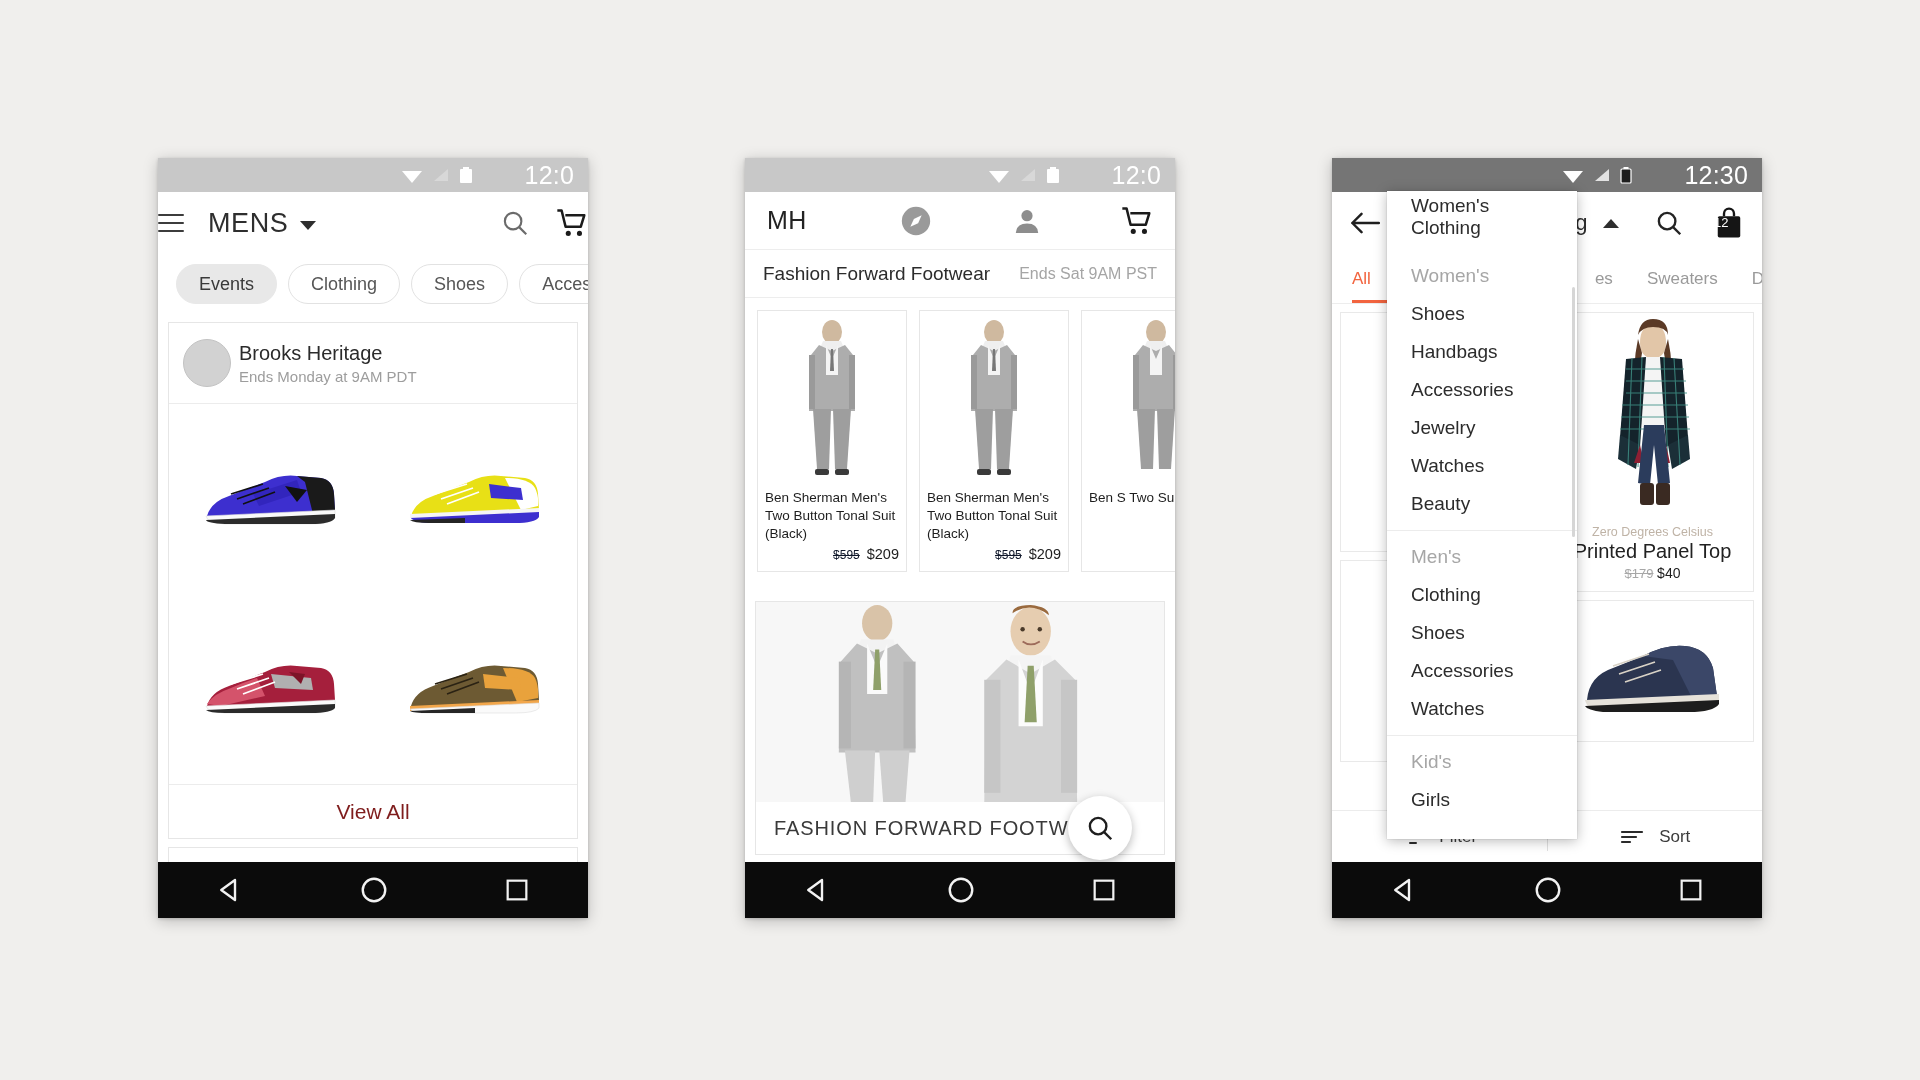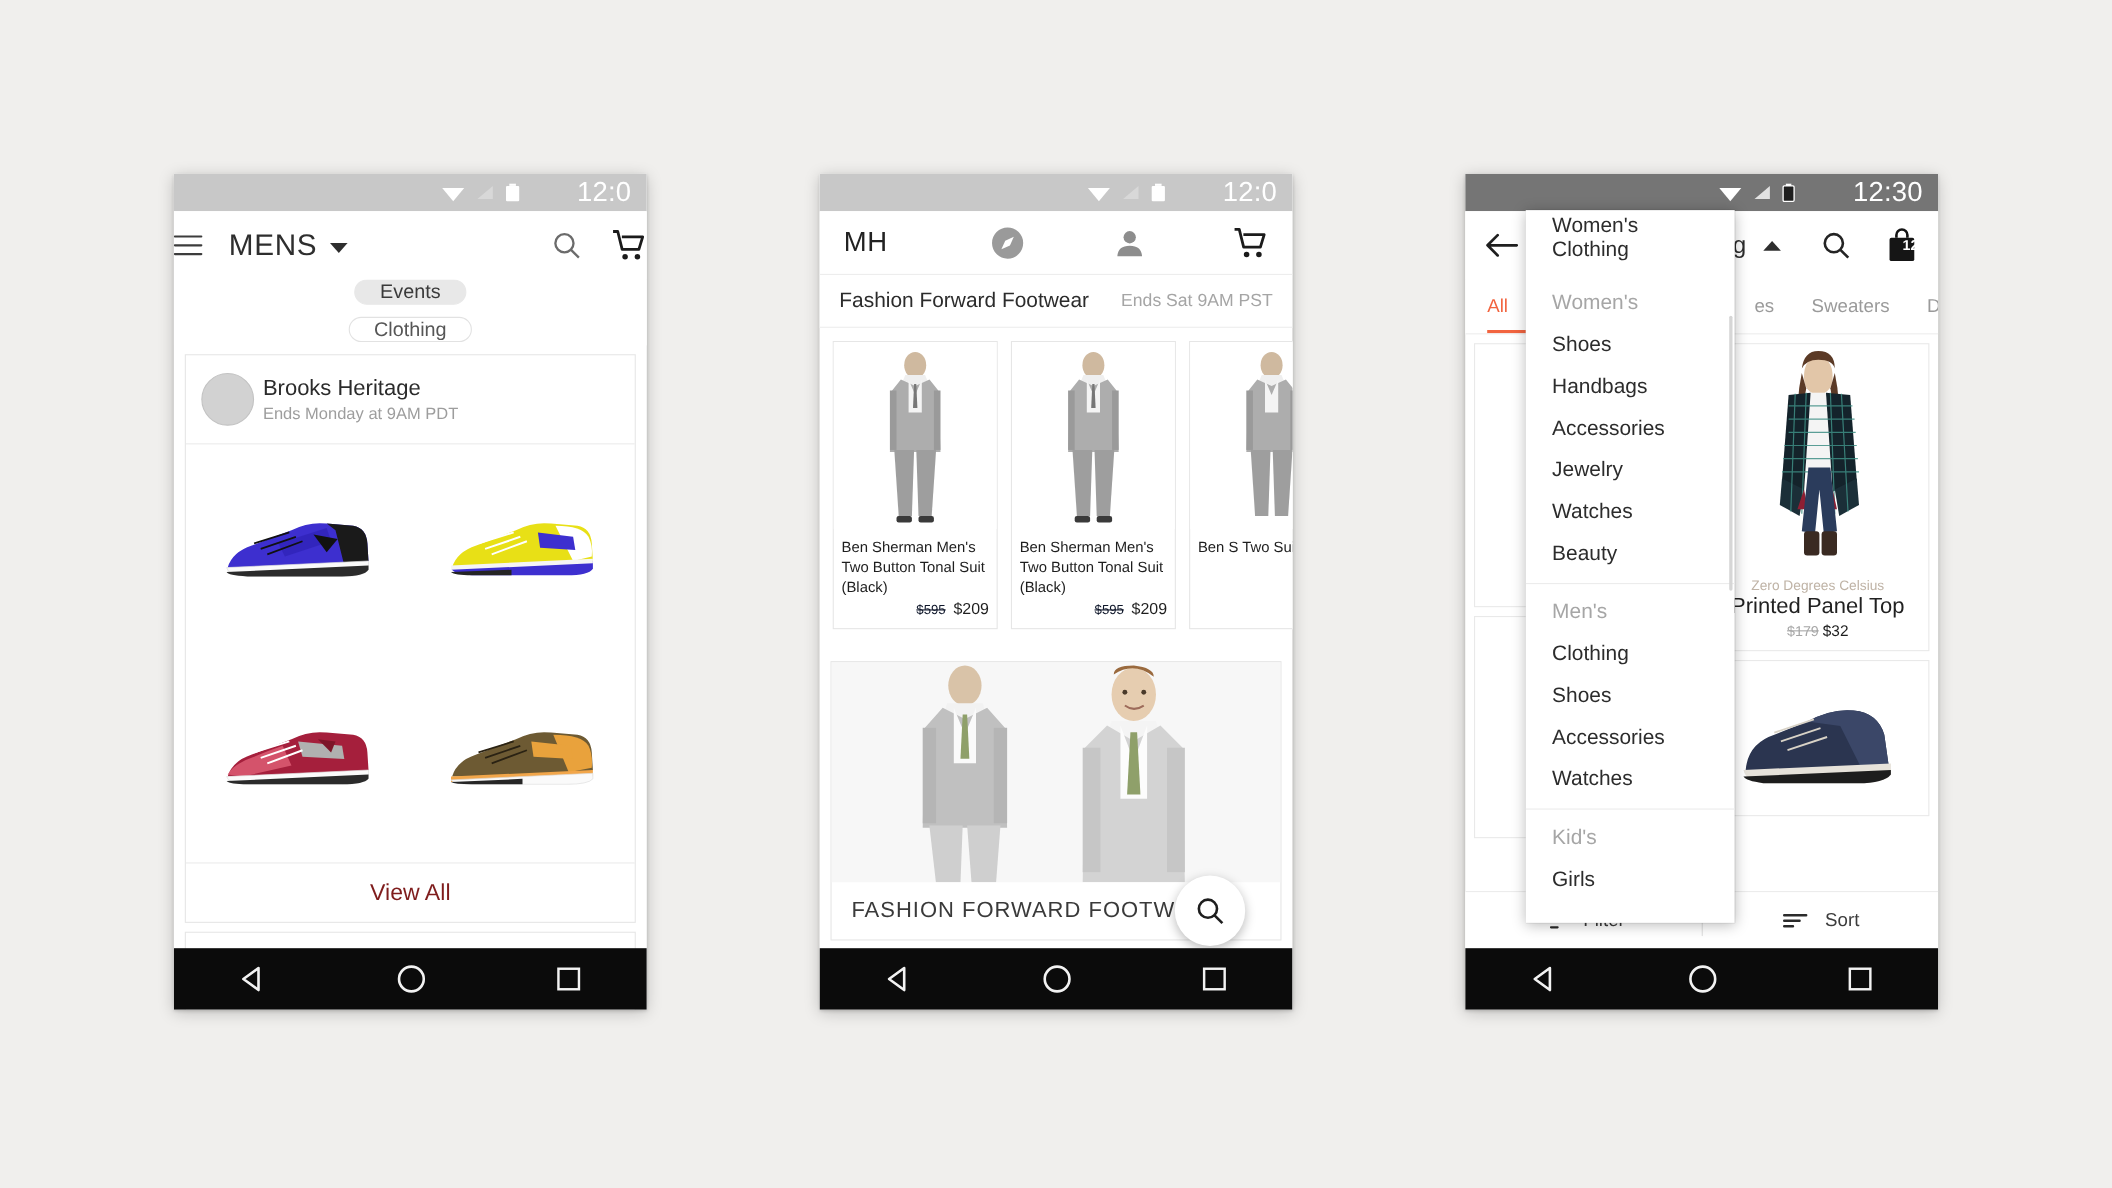--- a/index.html
+++ b/index.html
@@ -47,21 +47,21 @@
   .caret-down {
     width:0;height:0;border-left:8px solid transparent;border-right:8px solid transparent;
     border-top:9px solid #2e2e2e; margin-left:12px; margin-top:4px;
   }
   .caret-up {
     width:0;height:0;border-left:8px solid transparent;border-right:8px solid transparent;
     border-bottom:9px solid #2e2e2e;
   }
   .spacer { flex: 1; }
 
-  .chips { height: 60px; background:#fff; display:flex; align-items:center; gap: 11px; padding: 0 18px; overflow:hidden;flex-direction:column; }
+  .chips { height: 60px; background:#fff; display:flex; align-items:center; gap: 11px; padding: 0 18px; overflow:hidden; }
   .chip {
     height: 40px; border-radius: 21px; border:1px solid #e2e2e2; background:#fff;
     display:flex; align-items:center; padding: 0 22px; color:#565656; font-size:18px; white-space:nowrap;
   }
   .chip.active { background:#e8e8e8; border-color:#e8e8e8; color:#3a3a3a; }
 
   .card { background:#fff; border:1px solid #e6e6e6; margin: 8px 10px 0 10px; }
   .evt-head { display:flex; align-items:center; gap:8px; padding:16px 14px; border-bottom:1px solid #ececec; }
   .evt-avatar { width:48px;height:48px;border-radius:50%;background:#d2d2d2; border:1px solid #c3c3c3; }
   .evt-name { font-size:20px; color:#2b2b2b; line-height:1.2; }
@@ -87,21 +87,21 @@
   .hero { position:relative; margin:12px 10px 0 10px; border:1px solid #e6e6e6; background:#fff; }
   .hero-img { height:200px; background:#f6f6f6; position:relative; overflow:hidden; }
   .hero-cap { height:52px; display:flex; align-items:center; padding:0 18px; font-size:20px; color:#3a3a3a; letter-spacing:.9px; }
   .fab { position:absolute; right:32px; bottom:-6px; width:64px;height:64px;border-radius:50%;
          background:#fff; box-shadow:0 3px 10px rgba(0,0,0,.28); display:flex;align-items:center;justify-content:center; }
 
   
   .p3-appbar { height:62px; background:#fff; display:flex; align-items:center; padding:0 18px; }
   .p3-title { font-size:22px; color:#2c2c2c; margin-left:30px; }
   .bag { position:relative; width:30px;height:34px; }
-  .bag-count { position:absolute; left:0; top:9px; width:100%; text-align:right; font-size:13px; color:#fff; font-weight:bold;}
+  .bag-count { position:absolute; left:0; top:9px; width:100%; text-align:left; font-size:13px; color:#fff; font-weight:normal;}
   .p3-tabs { height:50px; background:#fff; display:flex; align-items:center; gap:34px; padding:0 20px; overflow:hidden; border-bottom:1px solid #ededed; position:relative;}
   .p3-tab { font-size:17px; color:#9a9a9a; white-space:nowrap; height:100%; display:flex; align-items:center; }
   .p3-tab.active { color:#f2643f; }
   .p3-tab.active:after { content:""; position:absolute; left:20px; bottom:0; width:44px; height:3px; background:#f2643f; }
   .p3-grid { display:flex; gap:8px; padding:8px; }
   .p3-col { flex:1; display:flex; flex-direction:column; gap:8px; }
   .p3-card { border:1px solid #e9e9e9; background:#fff; }
   .p3-pimg { height:200px; display:flex; align-items:center; justify-content:center; overflow:hidden; }
   .p3-pinfo { padding:4px 6px 10px; text-align:center; }
   .p3-brand { font-size:12.5px; color:#bfb3a6; }
@@ -496,21 +496,21 @@
               <path d="M66 112 L86 112 L92 170 L80 172 L76 132 L72 172 L60 170 Z" fill="#2b3c5c"></path>
               <rect x="62" y="170" width="14" height="22" rx="3" fill="#3a2a22"></rect>
               <rect x="78" y="170" width="14" height="22" rx="3" fill="#3a2a22"></rect>
             </svg>
           </div>
           <div class="p3-pinfo">
             <div class="p3-brand">Zero Degrees Celsius</div>
             <div class="p3-pname">Printed Panel Top</div>
             <div class="p3-prices">
               <span class="p3-old">$179</span>
-              <span class="p3-new">$32</span>
+              <span class="p3-new">$40</span>
             </div>
           </div>
         </div>
         <div class="p3-card">
           <div class="p3-pimg" style="height:140px;">
             <svg width="160" height="110" viewBox="0 0 160 110">
               <path d="M14 84 Q16 60 40 52 L70 40 Q92 28 112 30 Q134 32 140 52 L144 80 L132 88 L24 92 Z" fill="#2b3550"></path>
               <path d="M70 40 Q92 28 112 30 Q134 32 140 52 L144 80 L120 84 L100 44 Z" fill="#3b4768"></path>
               <path d="M12 84 L146 78 L146 88 Q140 96 116 96 L30 96 Q14 94 12 84 Z" fill="#e6e2da"></path>
               <path d="M12 90 L146 84 L146 88 Q140 96 116 96 L30 96 Q14 94 12 90 Z" fill="#1d1d1d"></path>

